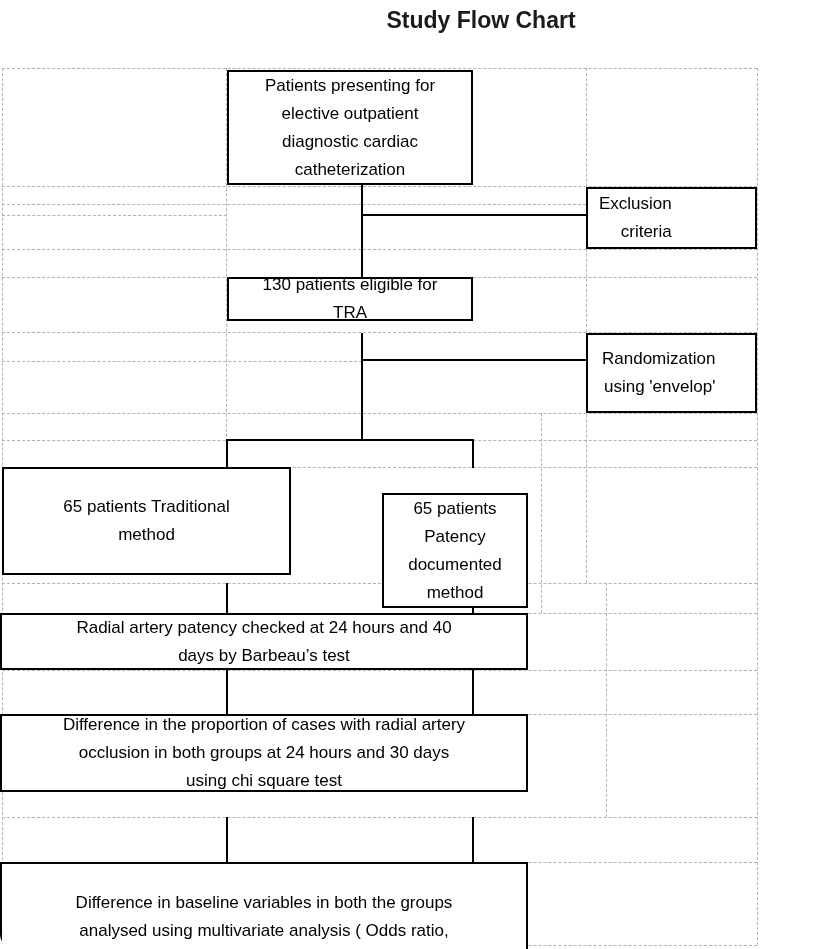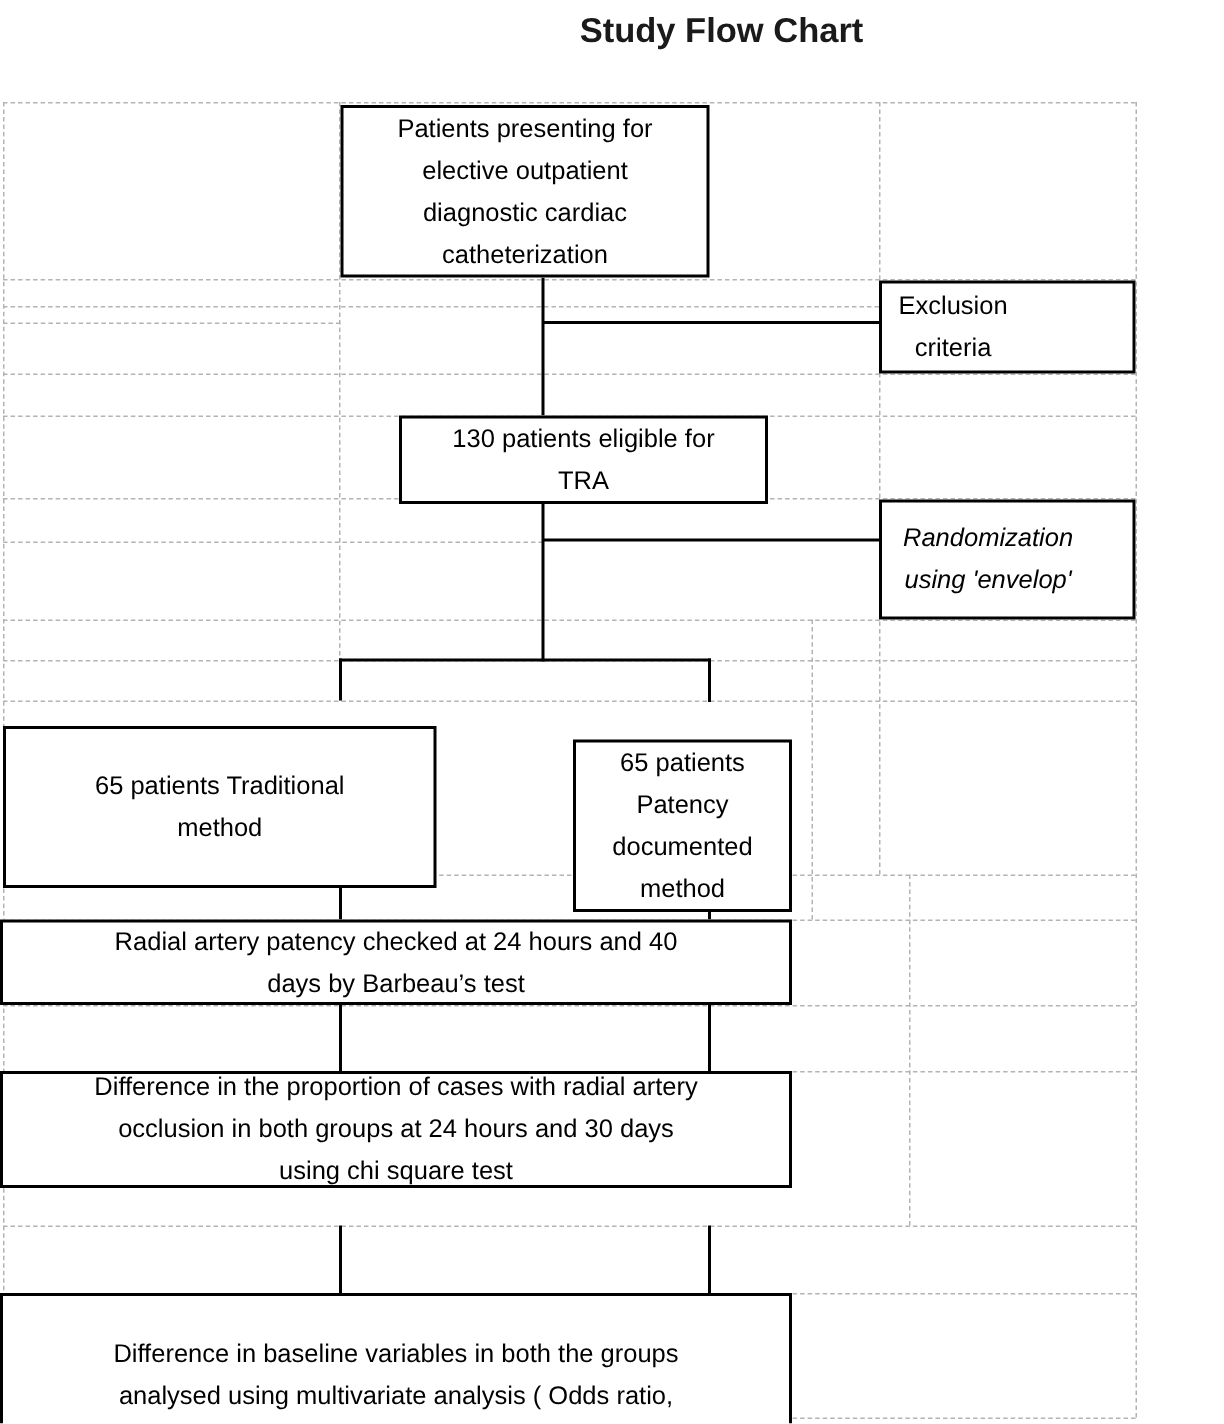--- a/index.html
+++ b/index.html
@@ -9,20 +9,21 @@
     --bg:#ffffff;
   }
   html,body{margin:0;padding:0;background:var(--bg);}
   .stage{
     position:relative;
     width:816px;height:949px;
     overflow:hidden;
     background:var(--bg);
     font-family:"Liberation Sans","DejaVu Sans",sans-serif;
     color:var(--text);
+    border-radius:15px;
   }
   .title{
     position:absolute;
     top:7px;left:146px;width:670px;
     margin:0;
     font-size:23px;
     font-weight:bold;
     text-align:center;
     color:#1a1a1a;
     letter-spacing:0px;
@@ -39,26 +40,26 @@
     background:var(--bg);
     border:2px solid var(--line);
     display:flex;
     align-items:center;
     justify-content:center;
     text-align:center;
     white-space:pre-line;
     font-size:17px;
     line-height:28px;
   }
-  .node.left-text{justify-content:flex-start;text-align:center;}
+  .node.left-text{justify-content:flex-start;text-align:right;}
   .n-patients{left:227px;top:70px;width:246px;height:115px;}
   .n-exclusion{left:586px;top:187px;width:171px;height:62px;padding-left:11px;}
-  .n-eligible{left:227px;top:277px;width:246px;height:59px;margin-left:39px;}
-  .n-random{left:586px;top:333px;width:171px;height:80px;padding-left:14px;font-style:italic;}
-  .n-traditional{left:2px;top:484px;width:289px;height:108px;}
+  .n-eligible{left:227px;top:277px;width:246px;height:44px;}
+  .n-random{left:586px;top:333px;width:171px;height:80px;padding-left:14px;}
+  .n-traditional{left:2px;top:467px;width:289px;height:108px;}
   .n-patency{left:382px;top:493px;width:146px;height:115px;}
   .n-barbeau{left:0px;top:613px;width:528px;height:57px;}
   .n-chi{left:0px;top:714px;width:528px;height:78px;}
   .n-multi{left:0px;top:862px;width:528px;height:110px;}
 </style>
 </head>
 <body>
 
 <div class="stage">
 

